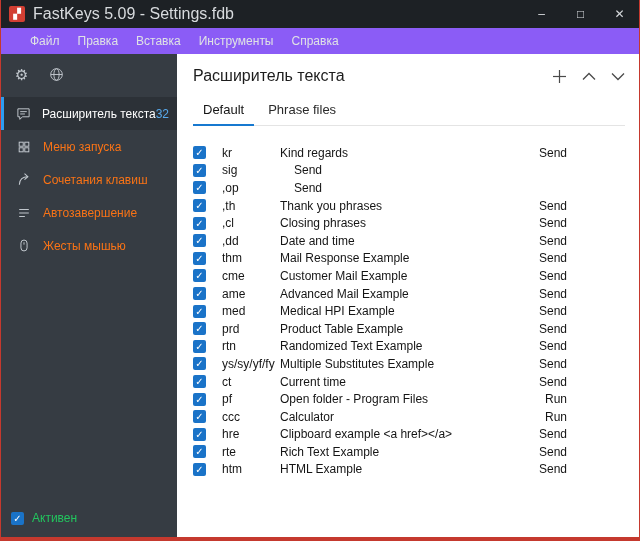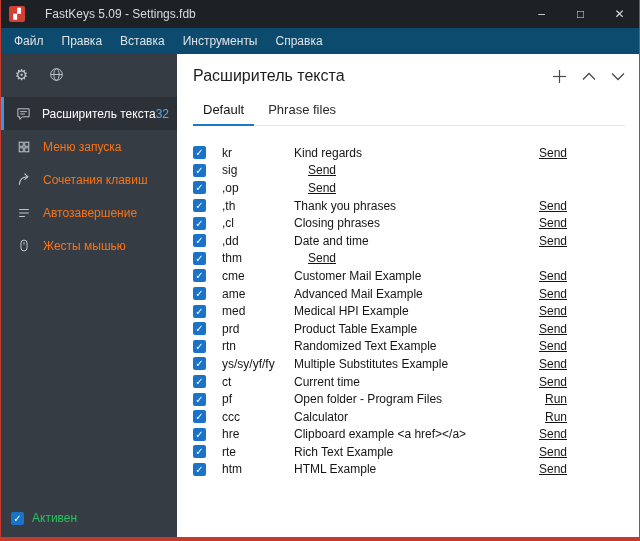--- a/index.html
+++ b/index.html
@@ -8,28 +8,28 @@
   .window { width:640px; height:541px; display:flex; flex-direction:column;
             border-left:1px solid #c5392e; border-right:1px solid #c5392e;
             border-bottom:4px solid #c5392e; background:#fff; }
 
   
   .titlebar { height:28px; background:#1d2125; display:flex; align-items:center;
               padding-left:8px; flex:0 0 auto; }
   .app-icon { width:16px; height:16px; background:#d23f33; border-radius:2px;
               display:flex; align-items:center; justify-content:center;
               color:#fff; font-size:10px; line-height:1; }
-  .title-text { color:#d8dbde; font-size:12px; margin-left:20px; }
+  .title-text { color:#d8dbde; font-size:16px; margin-left:8px; }
   .win-controls { margin-left:auto; display:flex; height:100%; }
   .win-btn { width:39px; height:100%; display:flex; align-items:center; justify-content:center;
              color:#d8dbde; font-size:12px; cursor:default; }
 
   
-  .menubar { height:26px; background:#0c4a6e; display:flex; align-items:center;
-             padding-left:4px; flex:0 0 auto; }
+  .menubar { height:26px; background:#8b5cf6; display:flex; align-items:center;
+             padding-left:20px; flex:0 0 auto; }
   .menu-item { color:#dfe2e5; font-size:12px; padding:5px 9px; cursor:default; }
 
   
   .body { flex:1; display:flex; min-height:0; }
 
   
   .sidebar { width:176px; background:#363c43; display:flex; flex-direction:column; flex:0 0 auto; }
   .side-top { display:flex; gap:21px; padding:13px 14px 15px 14px; align-items:center; }
   .side-top-icon { color:#c2c8ce; font-size:15px; line-height:1; display:flex; align-items:center; }
   .side-item { height:33px; display:flex; align-items:center; padding-left:12px;
@@ -53,23 +53,23 @@
   .hicon { display:flex; align-items:center; cursor:default; }
   .tabbar { display:flex; margin-top:11px; border-bottom:1px solid #e4e4e4; }
   .tab { font-size:13px; color:#2a2a2a; padding:6px 10px 7px 10px; margin-bottom:-1px;
          border-bottom:2px solid transparent; cursor:default; }
   .tab.active { border-bottom-color:#1779d0; color:#151515; }
   .tab + .tab { margin-left:4px; }
 
   .table { margin-top:18px; padding-right:58px; overflow:hidden; }
   .prow { display:flex; align-items:center; height:17.6px; font-size:12px; color:#151515; }
   .cell-check { width:29px; display:flex; align-items:center; }
-  .cell-abbr { width:72px; white-space:nowrap; }
+  .cell-abbr { width:58px; white-space:nowrap; }
   .cell-desc { flex:1; white-space:nowrap; overflow:hidden; }
-  .cell-action { width:42px; text-align:right; white-space:nowrap;text-decoration:underline; }
+  .cell-action { width:42px; text-align:right; white-space:nowrap; }
 
   svg { display:block; }
 </style>
 </head>
 <body>
 
 <div class="window">
 
   <div class="titlebar">
     <span class="app-icon">▞</span>
@@ -250,20 +250,21 @@
     <span class="cell-abbr">,dd</span>
     <span class="cell-desc">Date and time</span>
     <span class="cell-action">Send</span>
   </div>
 
   <div class="prow">
     <span class="cell-check">
               <span class="chk">✓</span>
             </span>
     <span class="cell-abbr">thm</span>
+    <span class="cell-desc">Mail Response Example</span>
     <span class="cell-action">Send</span>
   </div>
 
   <div class="prow">
     <span class="cell-check">
               <span class="chk">✓</span>
             </span>
     <span class="cell-abbr">cme</span>
     <span class="cell-desc">Customer Mail Example</span>
     <span class="cell-action">Send</span>

